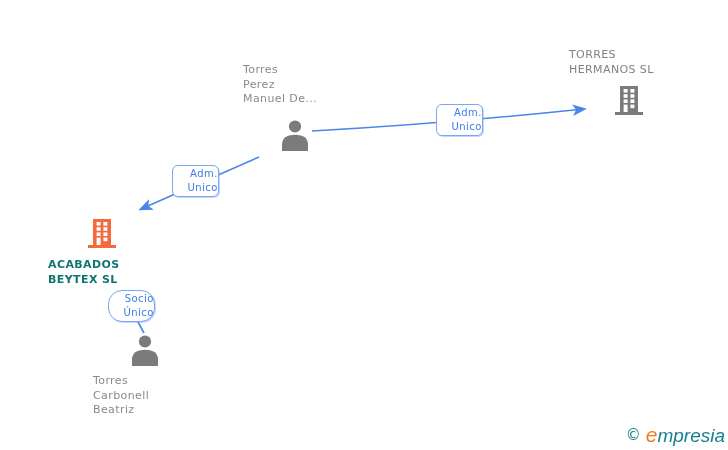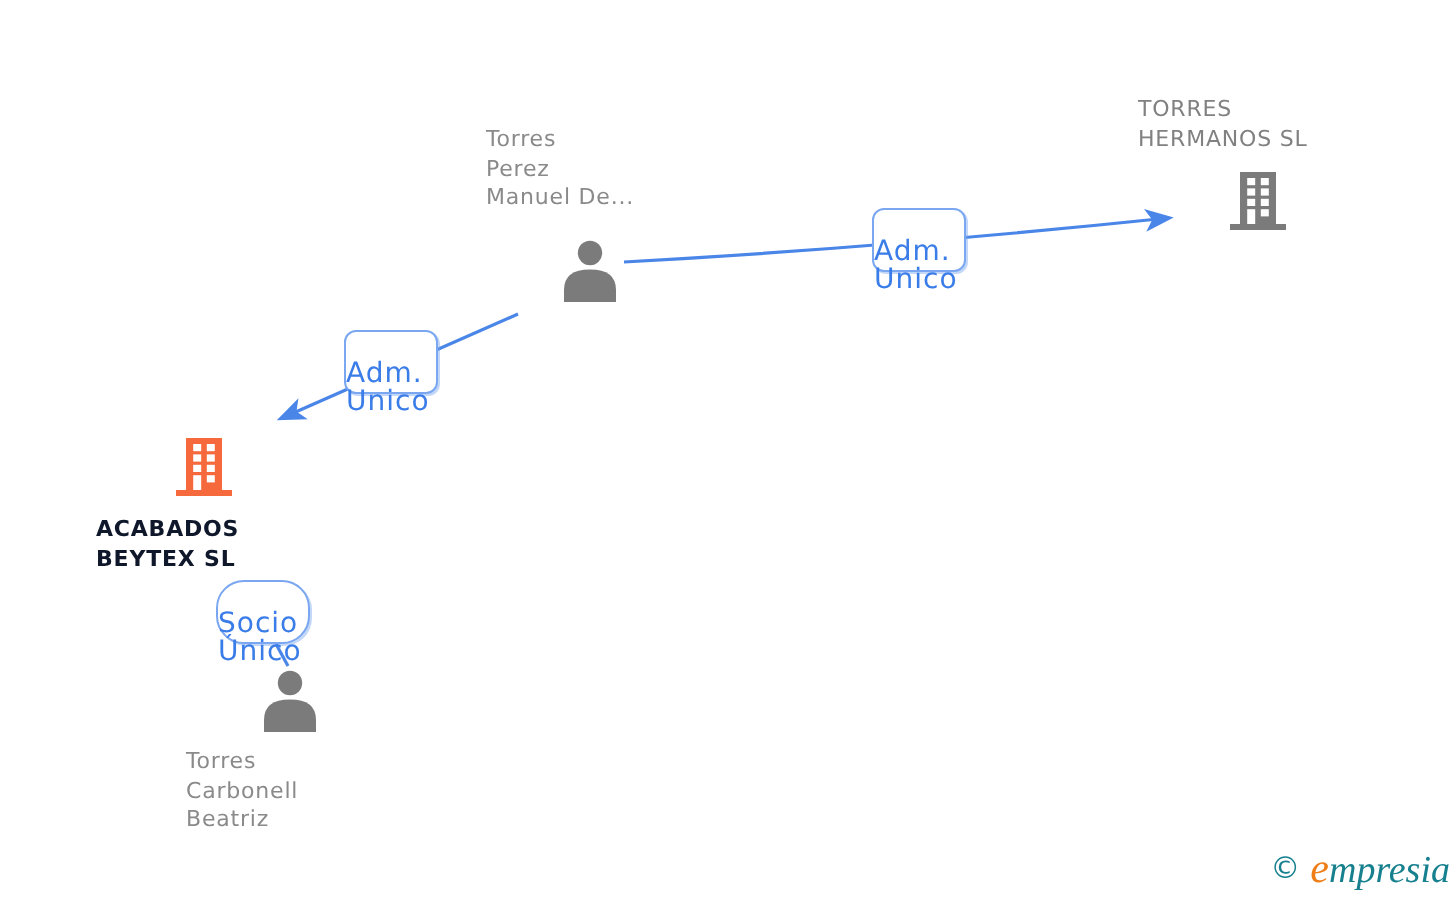--- a/index.html
+++ b/index.html
@@ -21,56 +21,56 @@
   .node-label {
     position: absolute;
     white-space: pre-line;
     font-size: 11px;
     line-height: 14.5px;
     letter-spacing: 0.4px;
     color: #8a8a8a;
   }
   .company-label { color: #818181; }
   .company-label.highlight {
-    color: #0f172a;
+    color: #0f766e;
     font-weight: bold;
   }
   .node-icon { position: absolute; }
   .edge-label {
     position: absolute;
     width: 47px;
     height: 32px;
     background: #ffffff;
     border: 1.5px solid #7aa7f0;
     border-radius: 6px;
     box-shadow: 1px 1px 0 rgba(122,167,240,0.45);
     color: #3b7de8;
-    font-size: 14px;
+    font-size: 10px;
     line-height: 14px;
     letter-spacing: 0.5px;
-    text-align: left;
+    text-align: right;
     white-space: pre-line;
-    padding-top: 14px;
+    padding-top: 1px;
   }
   .brand {
     position: absolute;
     right: 3px;
     bottom: 3px;
     display: flex;
     align-items: baseline;
   }
   .brand .copy {
     color: #17808f;
     font-size: 15px;
     margin-right: 5px;
     position: relative;
     top: -2px;
   }
   .brand .word {
-    font-family: Liberation Serif, serif;
+    font-family: Liberation Sans, sans-serif;
     font-style: italic;
     font-size: 19px;
     color: #17808f;
   }
   .brand .word .initial {
     color: #ef7d17;
     font-size: 21px;
   }
 </style>
 </head>

